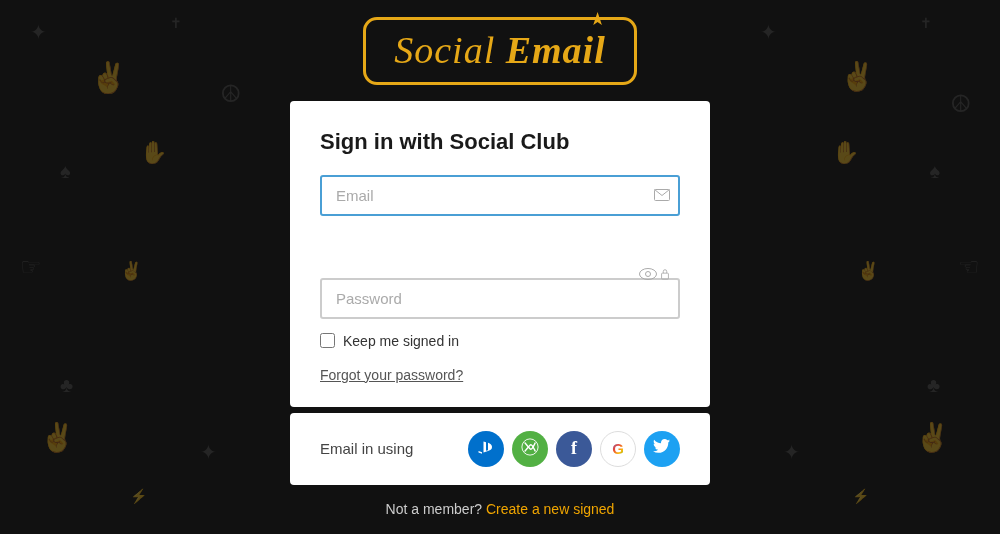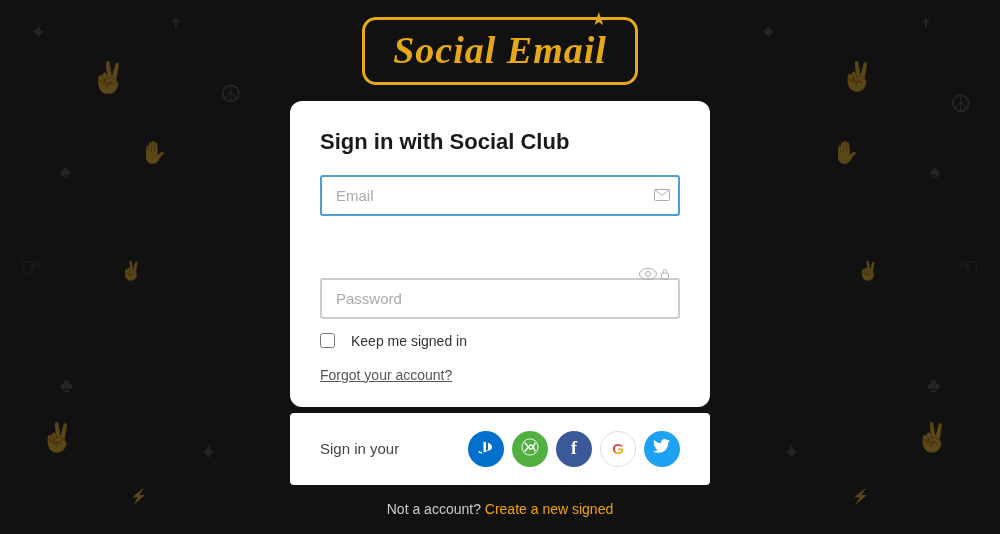--- a/index.html
+++ b/index.html
@@ -51,32 +51,32 @@
       font-size: 38px;
       font-weight: 700;
       color: #e6a817;
       font-style: italic;
       letter-spacing: 1px;
       font-family: 'Georgia', serif;
       line-height: 1.1;
     }
 
     .logo-text .social {
-      font-weight: 700;
+      font-weight: 400;
     }
 
     .logo-text .club {
       font-weight: 700;
     }
 
     
     .signin-card {
       background: #ffffff;
       width: 420px;
-      border-radius: 12px;
+      border-radius: 4px;
       padding: 28px 30px 24px 30px;
       margin-bottom: 6px;
     }
 
     .signin-title {
       font-size: 22px;
       font-weight: 700;
       color: #1a1a1a;
       margin-bottom: 20px;
     }
@@ -114,21 +114,21 @@
       color: #999;
       font-size: 14px;
       display: flex;
       align-items: center;
       gap: 3px;
     }
 
     .checkbox-row {
       display: flex;
       align-items: center;
-      gap: 16px;
+      gap: 8px;
       margin-bottom: 18px;
       margin-top: 4px;
     }
 
     .keep-signed-checkbox {
       width: 15px;
       height: 15px;
       border: 1px solid #aaa;
       cursor: pointer;
       flex-shrink: 0;
@@ -319,27 +319,27 @@
         </svg>
       </span>
     </div>
 
     <div class="checkbox-row">
       <input type="checkbox" class="keep-signed-checkbox" style="">
       <span class="checkbox-label">Keep me signed in</span>
     </div>
 
     <div class="actions-row">
-      <button class="forgot-link">Forgot your account?</button>
+      <button class="forgot-link">Forgot your password?</button>
     </div>
 
   </div>
 
   <div class="social-card">
-    <span class="social-text">Sign in your</span>
+    <span class="social-text">Email in using</span>
 
     <div class="social-icons">
 
       <button class="social-icon-btn playstation" title="PlayStation">
         <span>
           <svg width="18" height="18" viewBox="0 0 18 18" fill="white">
             <path d="M6.5 14.5V3.5l2.5 0.8v8.5l2-0.6V4.8c0 0 4 1.1 4 4.2c0 2.1-1.3 3.1-4 3.9L6.5 14.5z"></path>
             <path d="M3 13.5l2 0.7v1.5L1.5 14.5V13l1.5 0.5z"></path>
           </svg>
         </span>
@@ -368,17 +368,17 @@
           <svg width="18" height="15" viewBox="0 0 18 15" fill="white">
             <path d="M17 1.5a7.1 7.1 0 01-2 .55A3.5 3.5 0 0016.5.4a7 7 0 01-2.2.85A3.48 3.48 0 0011.5 0C9.6 0 8 1.6 8 3.5c0 .27.03.54.09.8C5.3 4.16 2.8 2.74 1.16.64A3.48 3.48 0 00.71 2.4c0 1.21.62 2.28 1.56 2.9a3.47 3.47 0 01-1.58-.43v.04c0 1.7 1.2 3.1 2.8 3.42a3.5 3.5 0 01-1.57.06 3.5 3.5 0 003.26 2.43A7 7 0 010 12.28a9.88 9.88 0 005.35 1.57c6.42 0 9.93-5.32 9.93-9.93l-.01-.45A7.1 7.1 0 0017 1.5z"></path>
           </svg>
         </span>
       </button>
 
     </div>
   </div>
 
   <div class="not-member">
-    <span>Not a account?</span>
+    <span>Not a member?</span>
     <a class="create-link" href="#">Create a new signed</a>
   </div>
 
 </div>
 
 </body></html>

